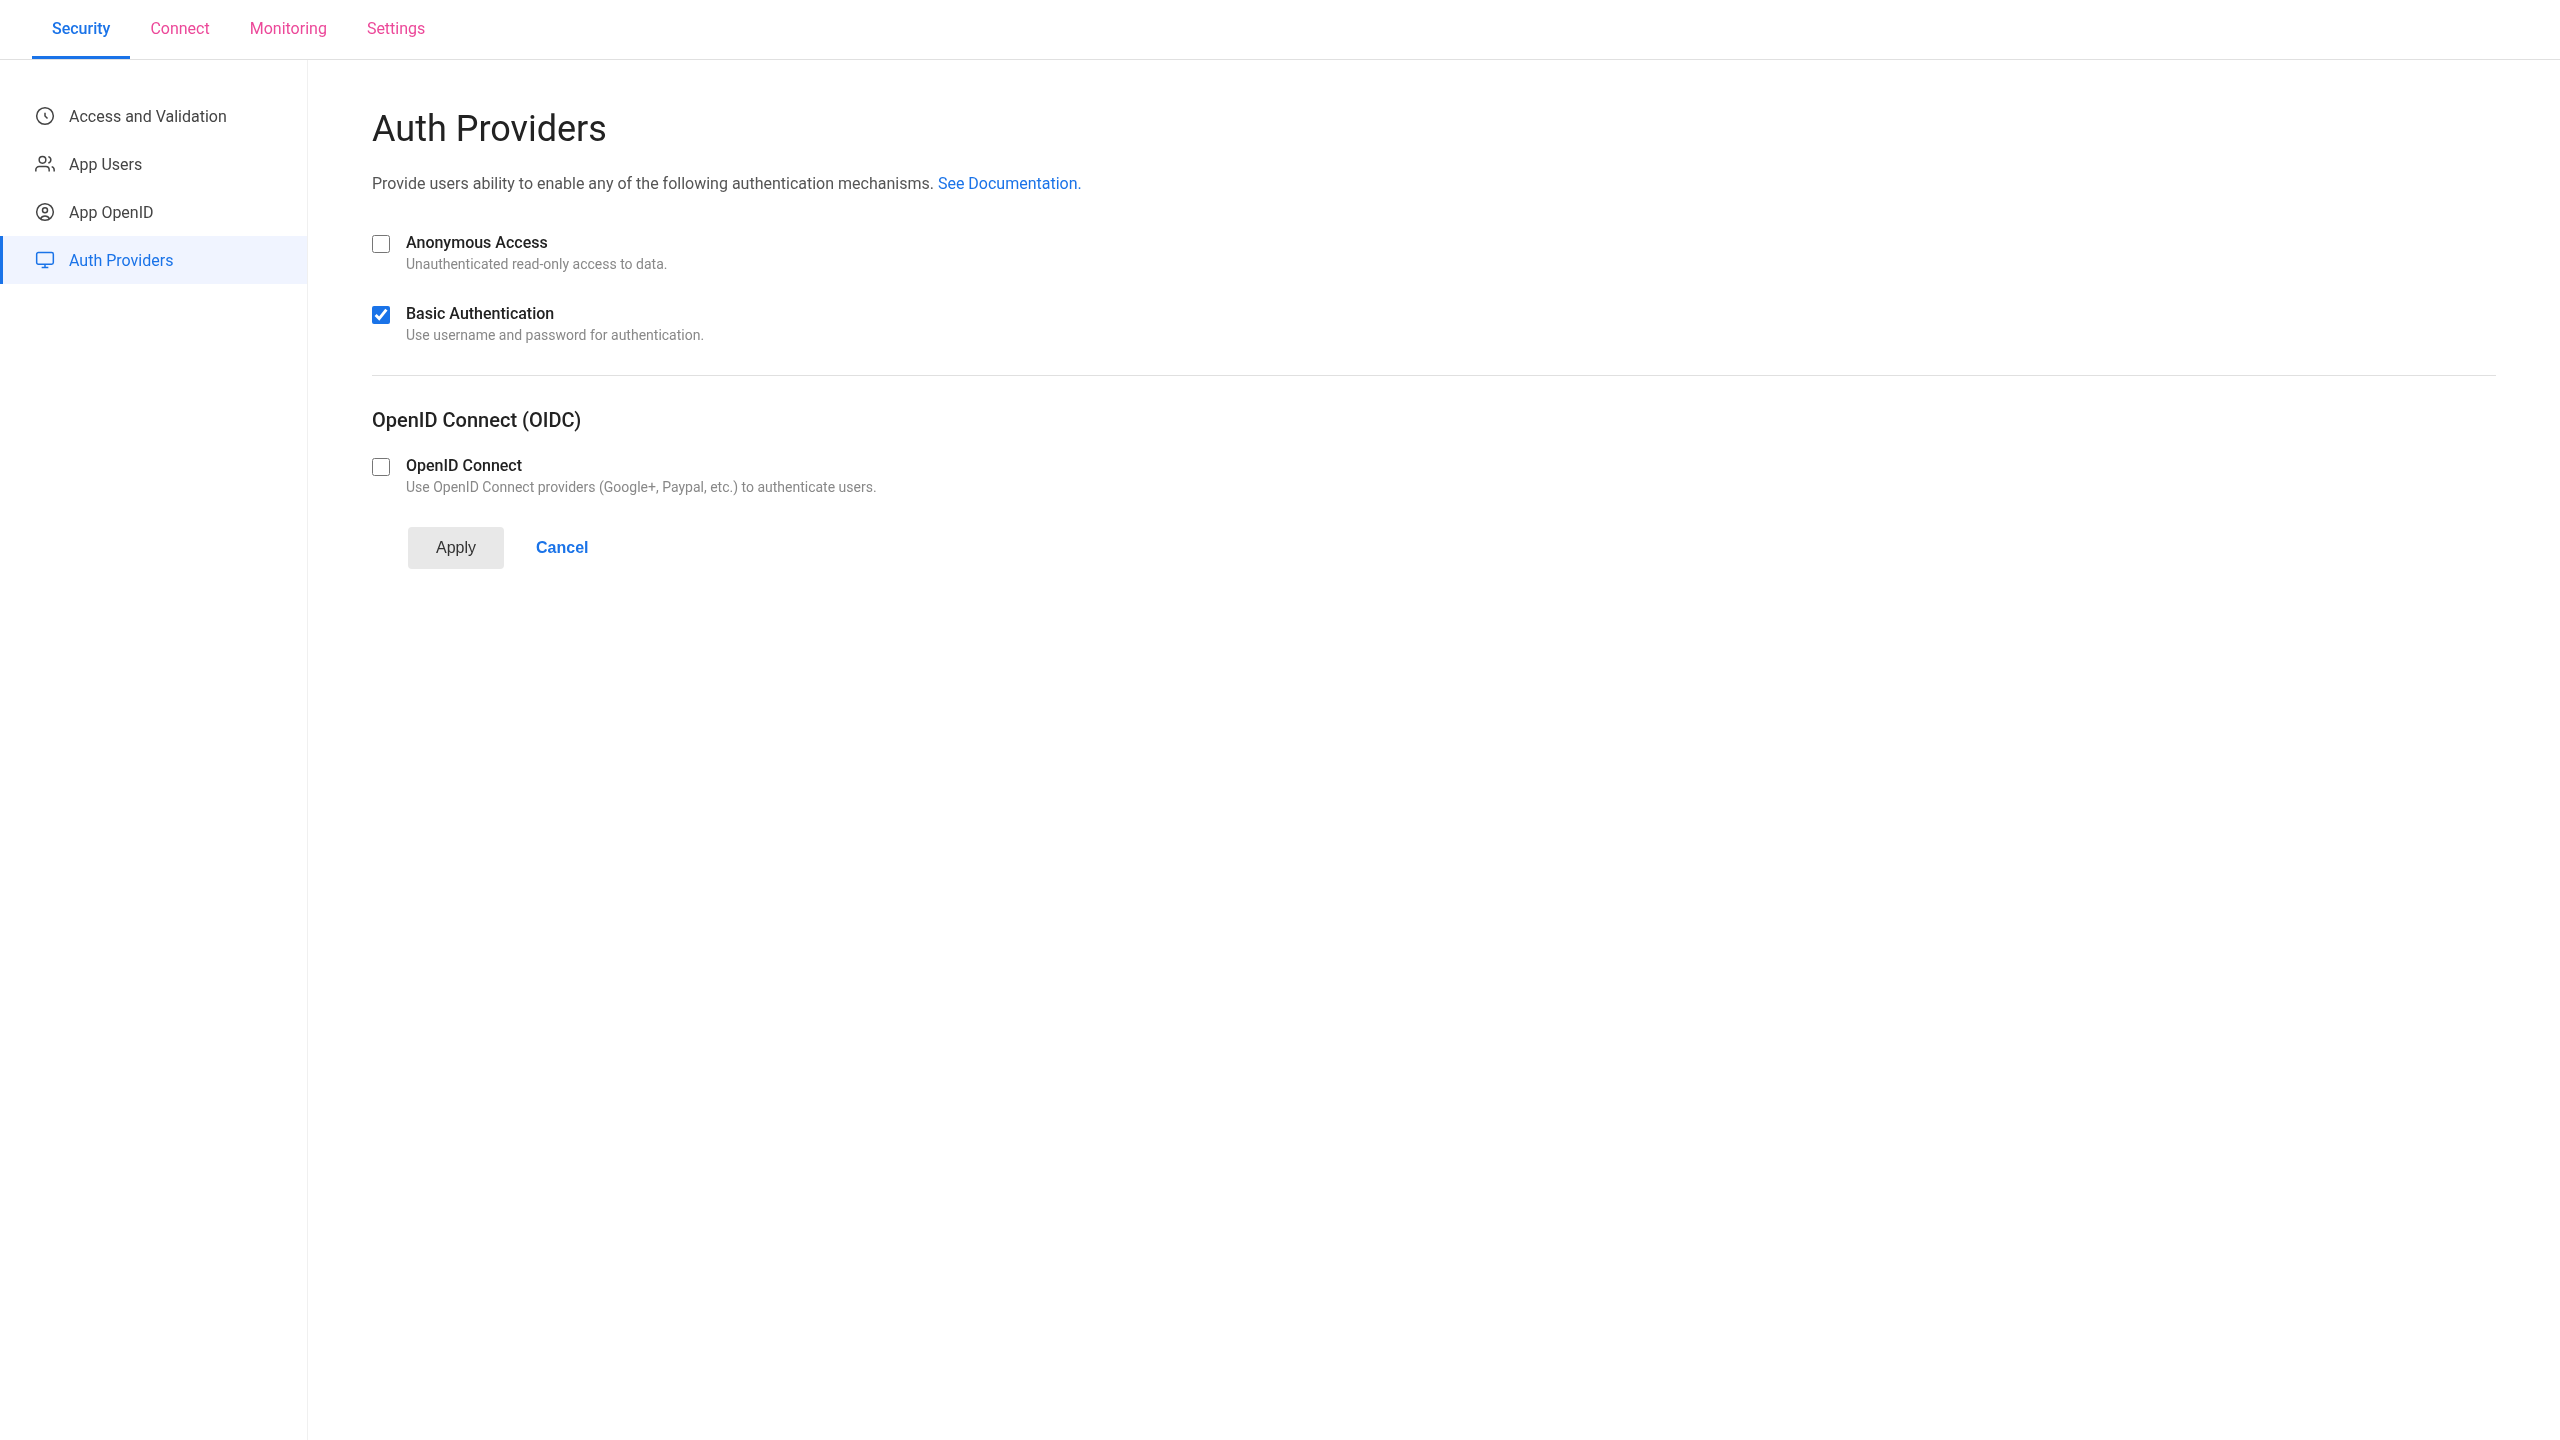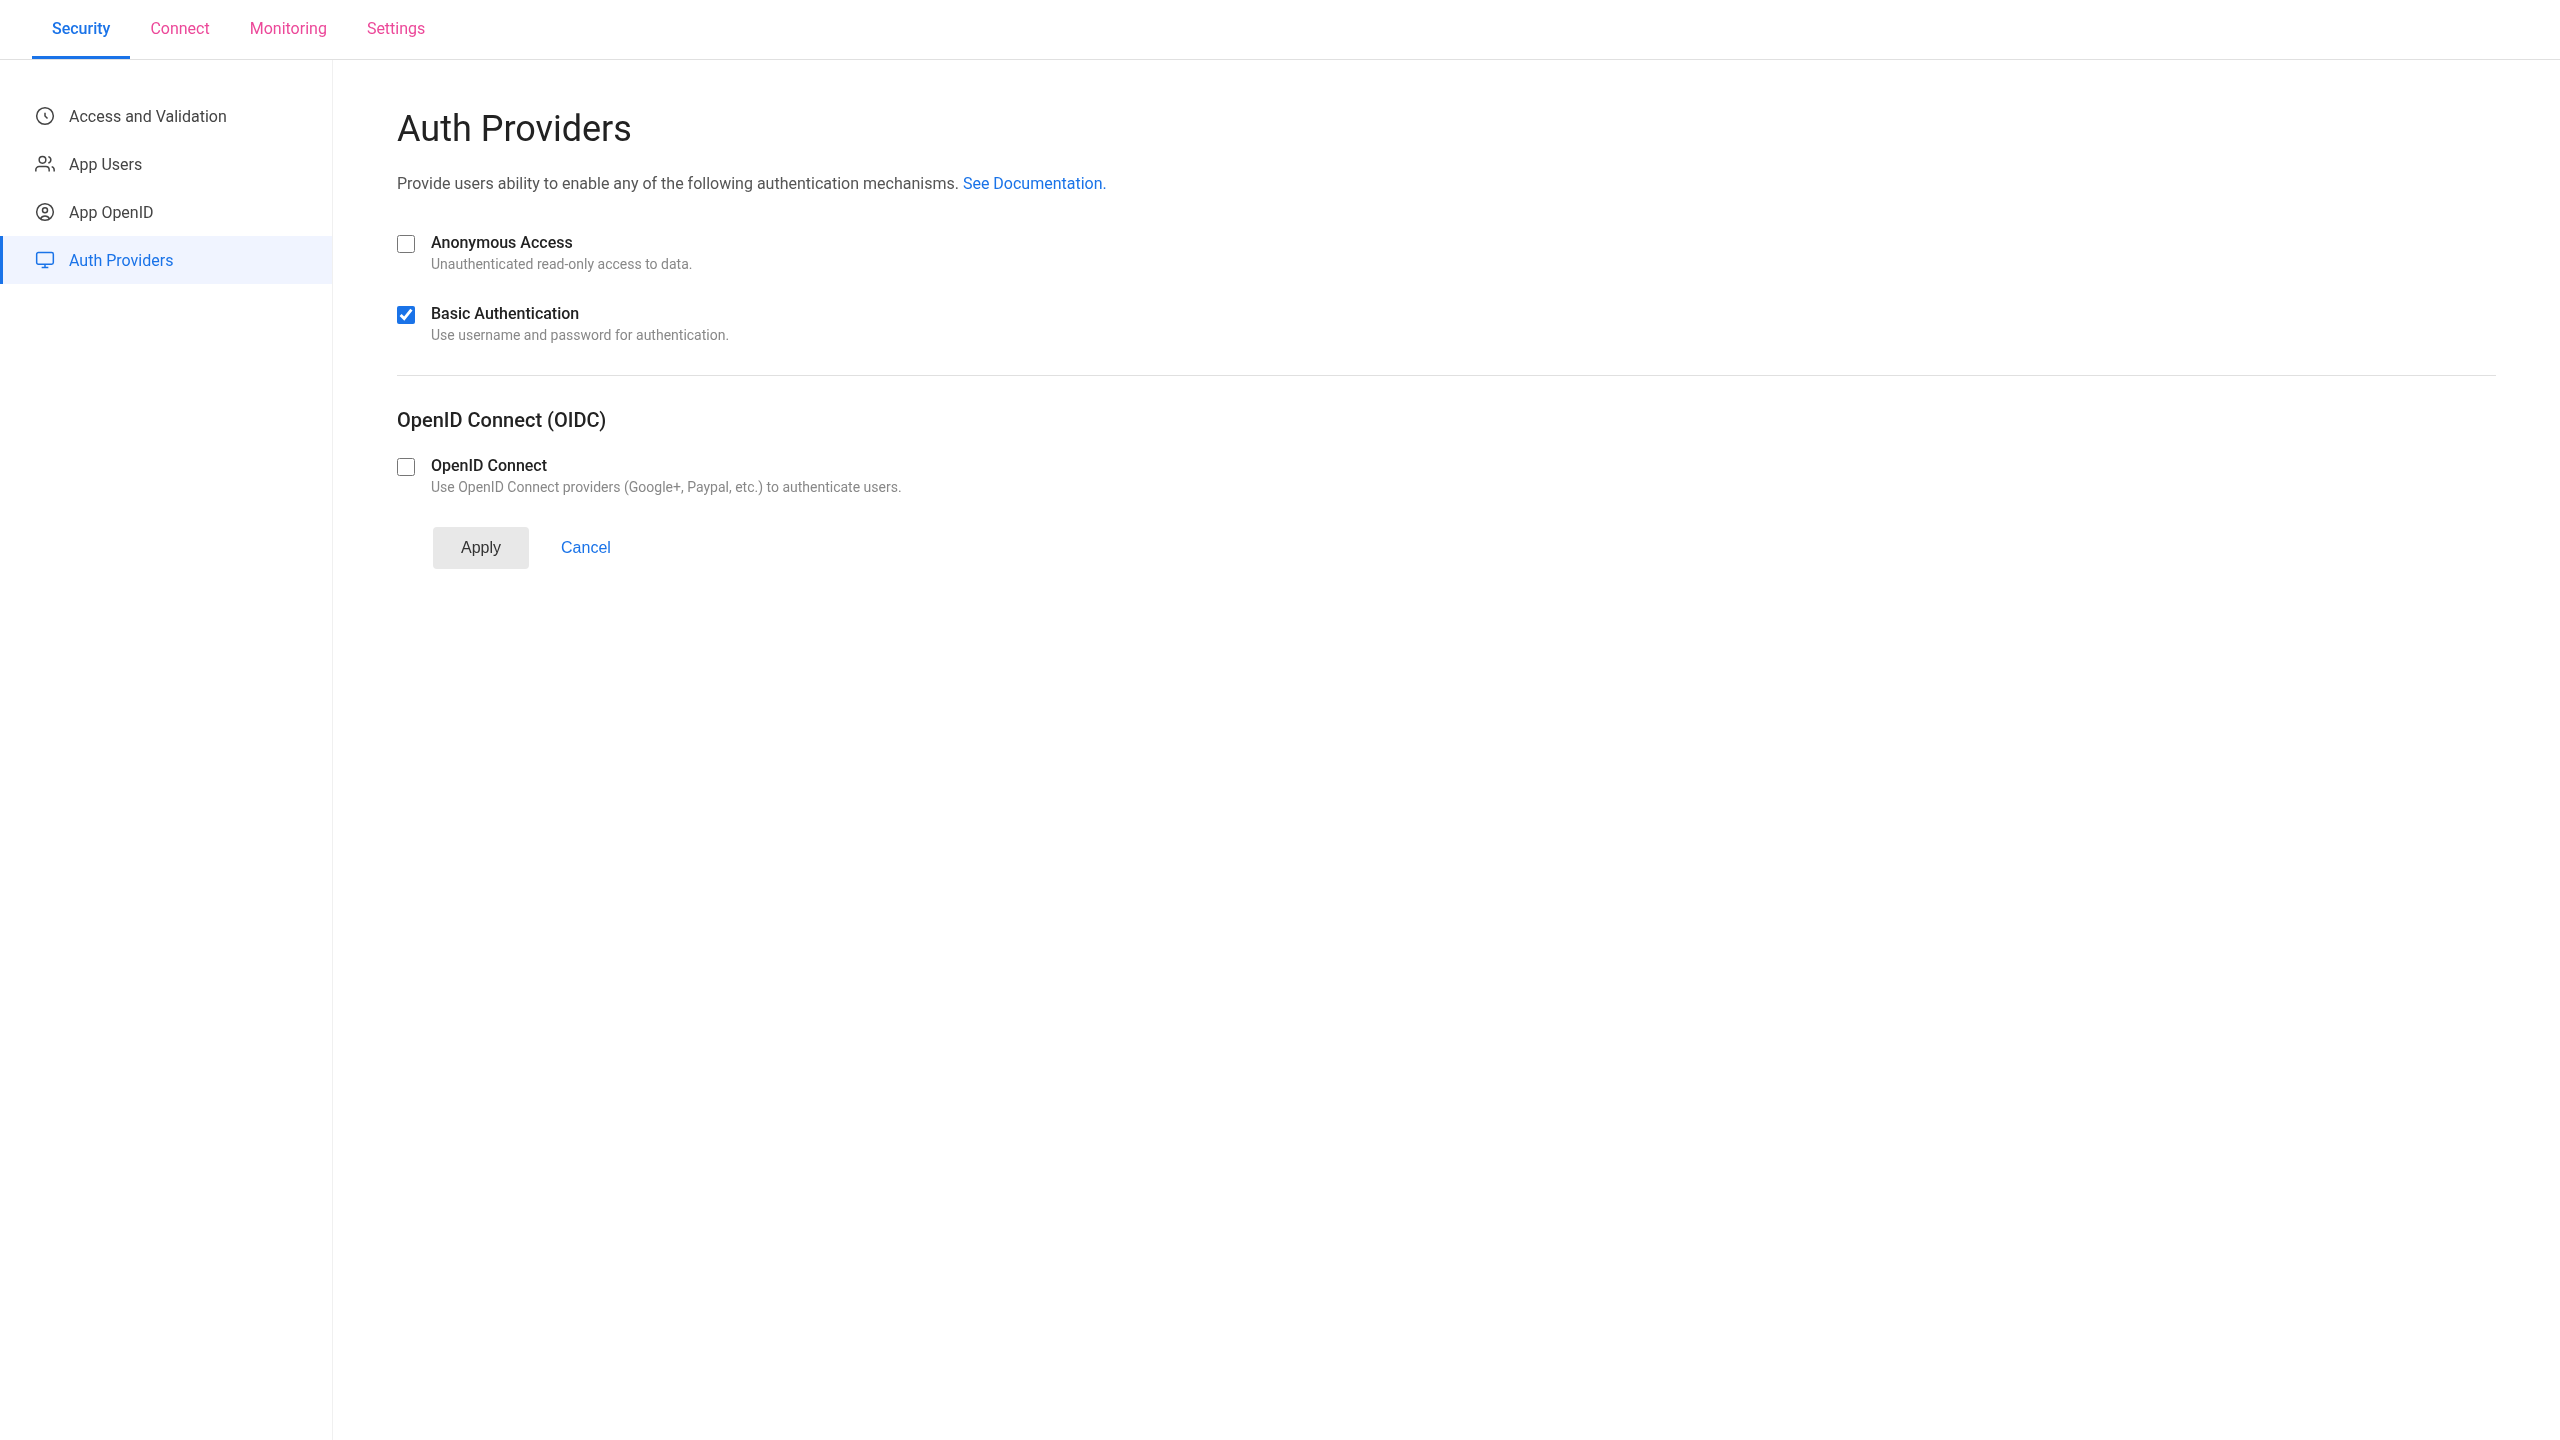--- a/index.html
+++ b/index.html
@@ -36,21 +36,21 @@
       font-weight: 500;
       text-align: center;
     }
     
     .layout {
       display: flex;
       min-height: calc(100vh - 60px);
     }
     
     .sidebar {
-      width: 333px;
+      width: 308px;
       padding: 32px 0;
       border-right: 1px solid #f0f0f0;
       flex-shrink: 0;
     }
     .sidebar-item {
       display: flex;
       align-items: center;
       padding: 14px 32px;
       cursor: pointer;
       color: #444;
@@ -153,21 +153,21 @@
       cursor: pointer;
       font-weight: 500;
     }
     .btn-cancel {
       background: transparent;
       color: #1a73e8;
       border: none;
       padding: 12px 8px;
       font-size: 16px;
       cursor: pointer;
-      font-weight: 400;
+      font-weight: 700;
     }
   </style>
 </head>
 <body>
 
 <nav class="top-nav">
   <a class="top-nav-tab active">Security</a>
   <a class="top-nav-tab">Connect</a>
   <a class="top-nav-tab">Monitoring</a>
   <a class="top-nav-tab">Settings</a>

